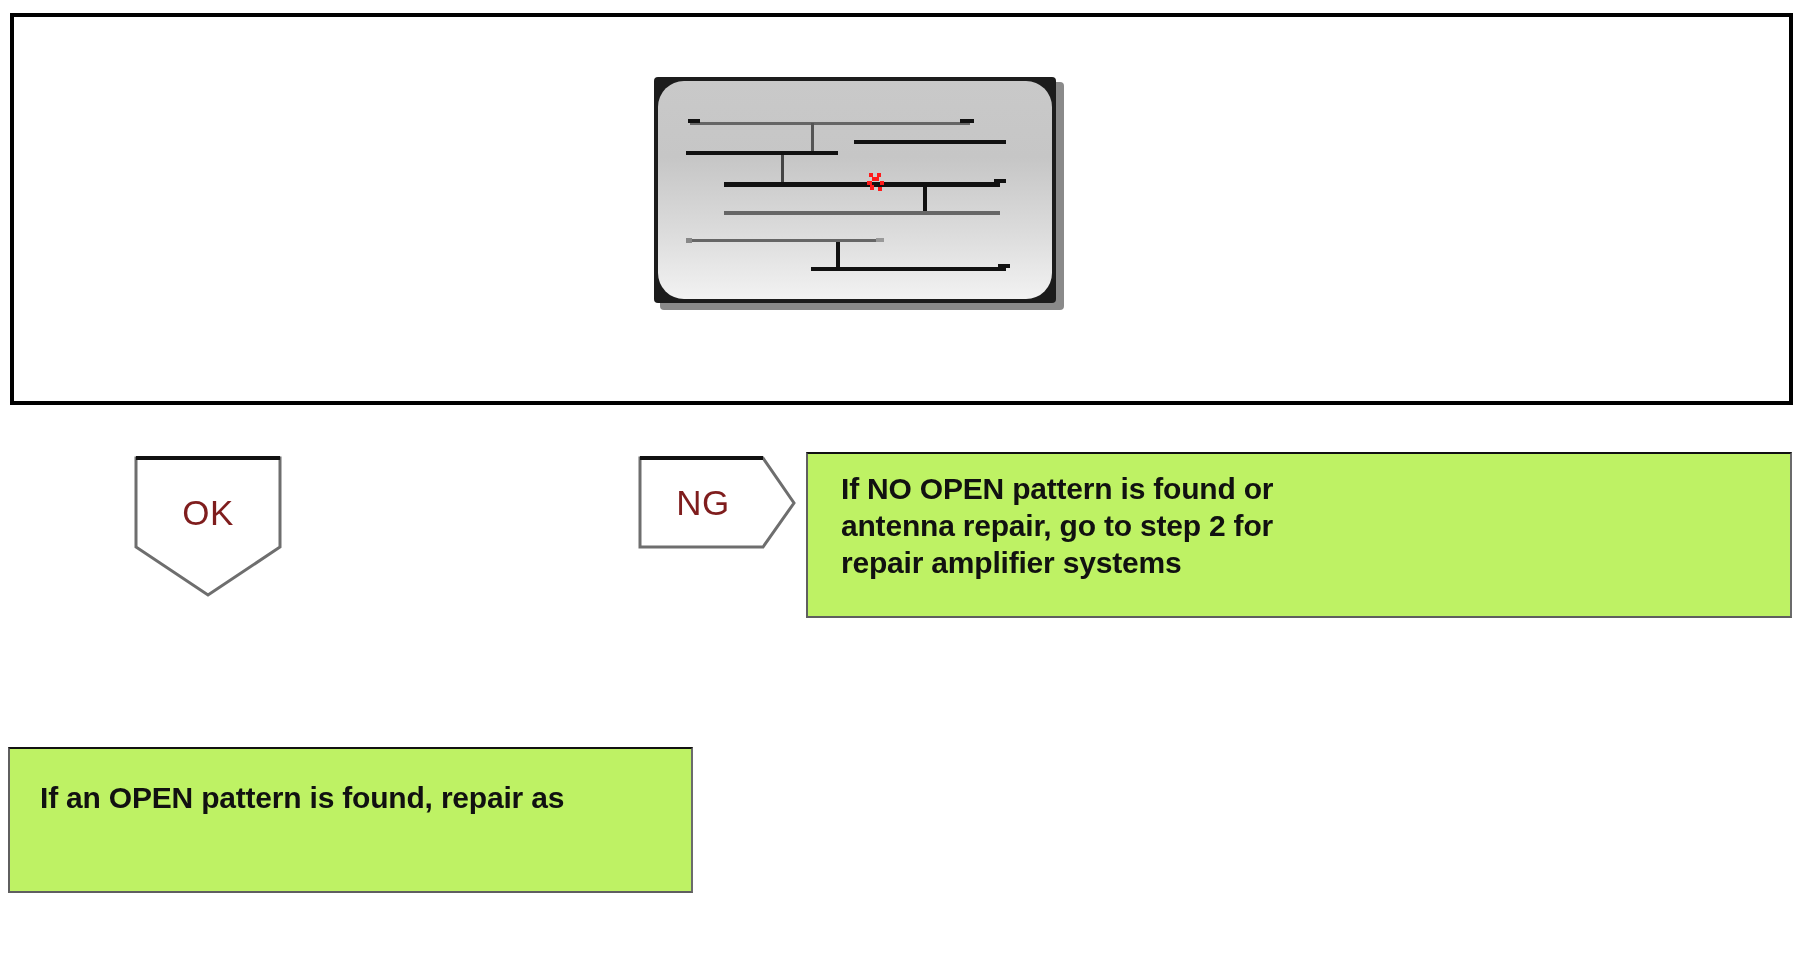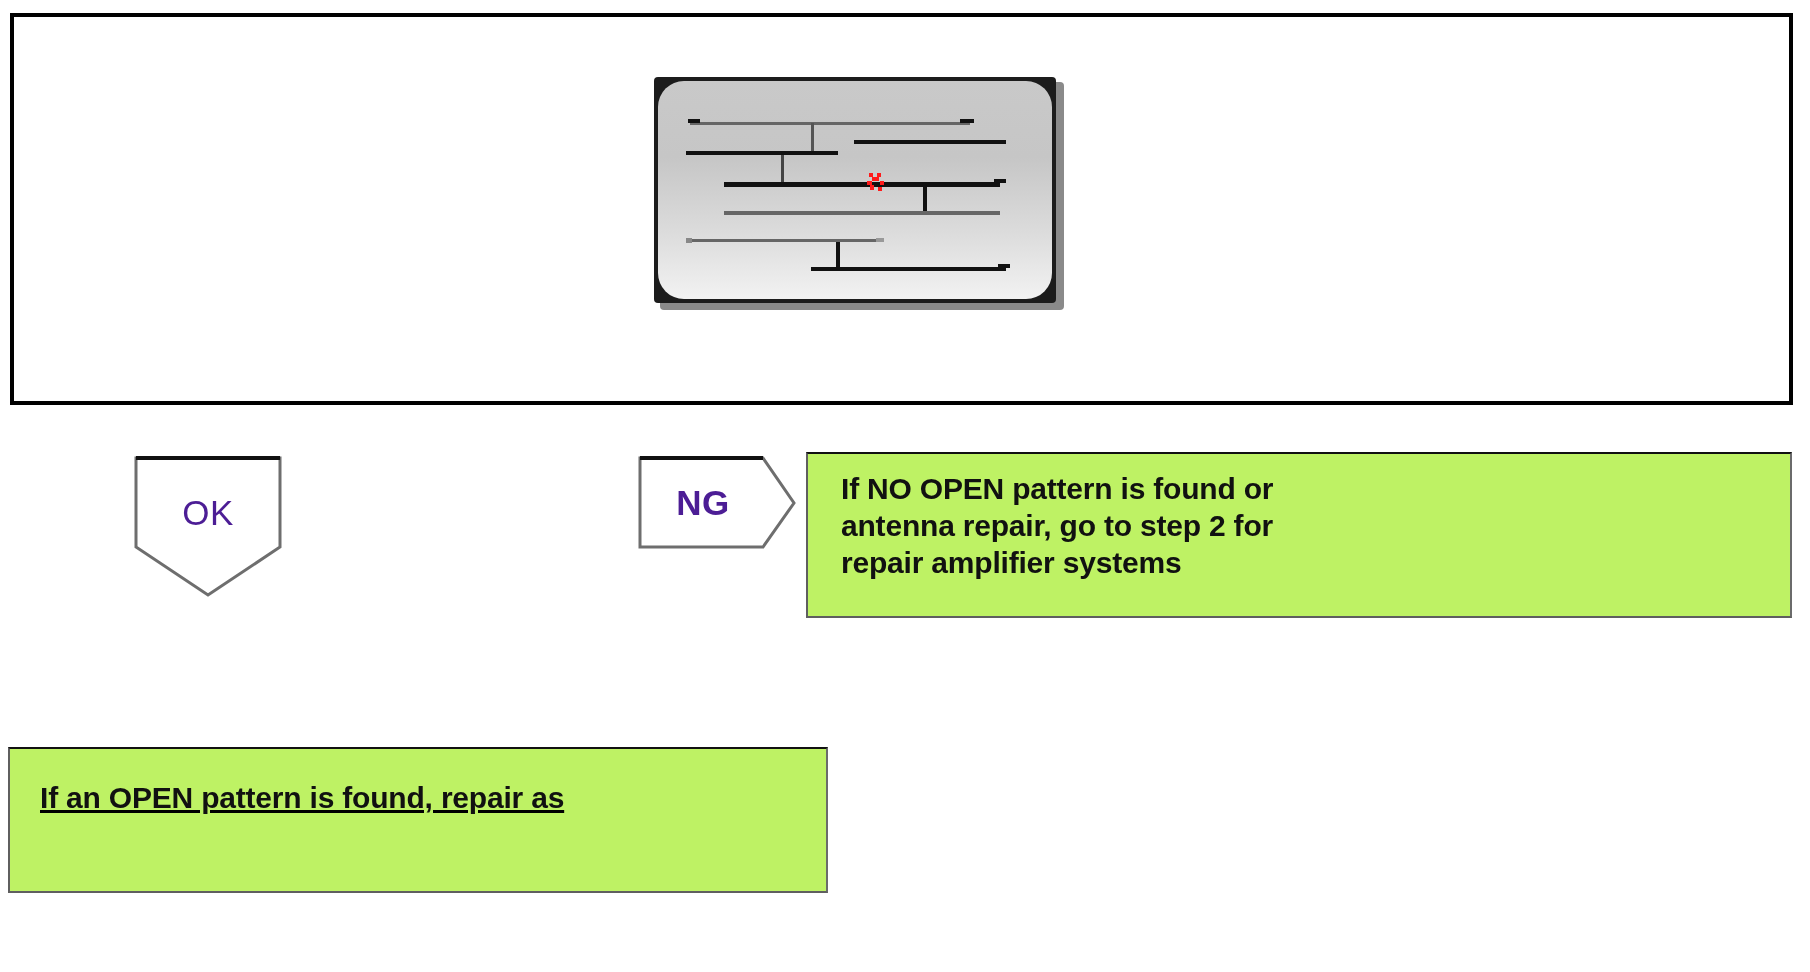--- a/index.html
+++ b/index.html
@@ -98,50 +98,49 @@
   }
   .pent-svg { display: block; width: 100%; height: 100%; }
 
   .pent-label {
     position: absolute;
     left: 0;
     width: 100%;
     text-align: center;
     font-size: 35px;
     font-weight: 400;
-    color: #4c1d95;
+    color: #7f1d1d;
     letter-spacing: 0.5px;
     font-family: "Liberation Sans", sans-serif;
   }
   .pent-ok .pent-label { top: 38px; }
-  .pent-ng .pent-label { top: 28px; width: 132px; font-weight: bold; }
+  .pent-ng .pent-label { top: 28px; width: 132px; }
 
   
   .callout {
     position: absolute;
     background: #bef264;
     box-sizing: border-box;
     border: 2px solid #5f5f5f;
     border-top-color: #111111;
     border-right-color: #6b6b6b;
   }
   .callout-ng {
     left: 806px;
     top: 452px;
     width: 986px;
     height: 166px;
     padding: 16px 0 0 33px;
   }
   .callout-ok {
     left: 8px;
     top: 747px;
-    width: 820px;
+    width: 685px;
     height: 146px;
     padding: 29px 0 0 30px;
-    text-decoration: underline;
   }
   .callout p {
     margin: 0;
     font-family: "Liberation Sans", sans-serif;
     font-weight: bold;
     font-size: 30px;
     line-height: 37px;
     color: #111111;
     letter-spacing: -0.2px;
   }

